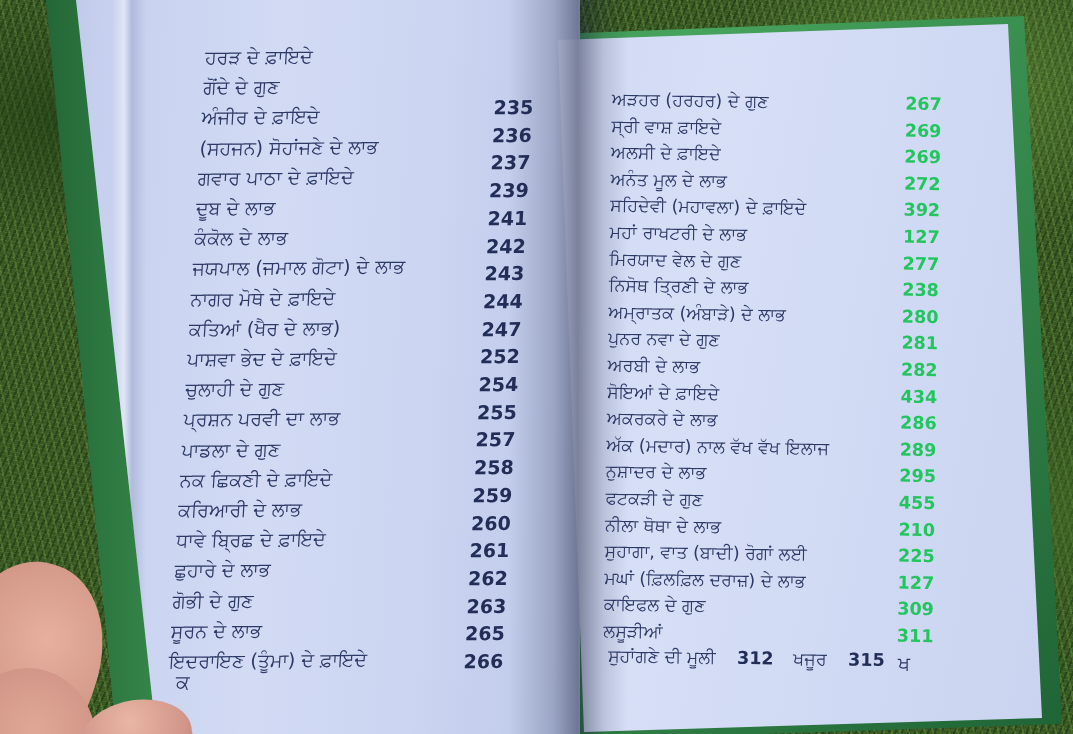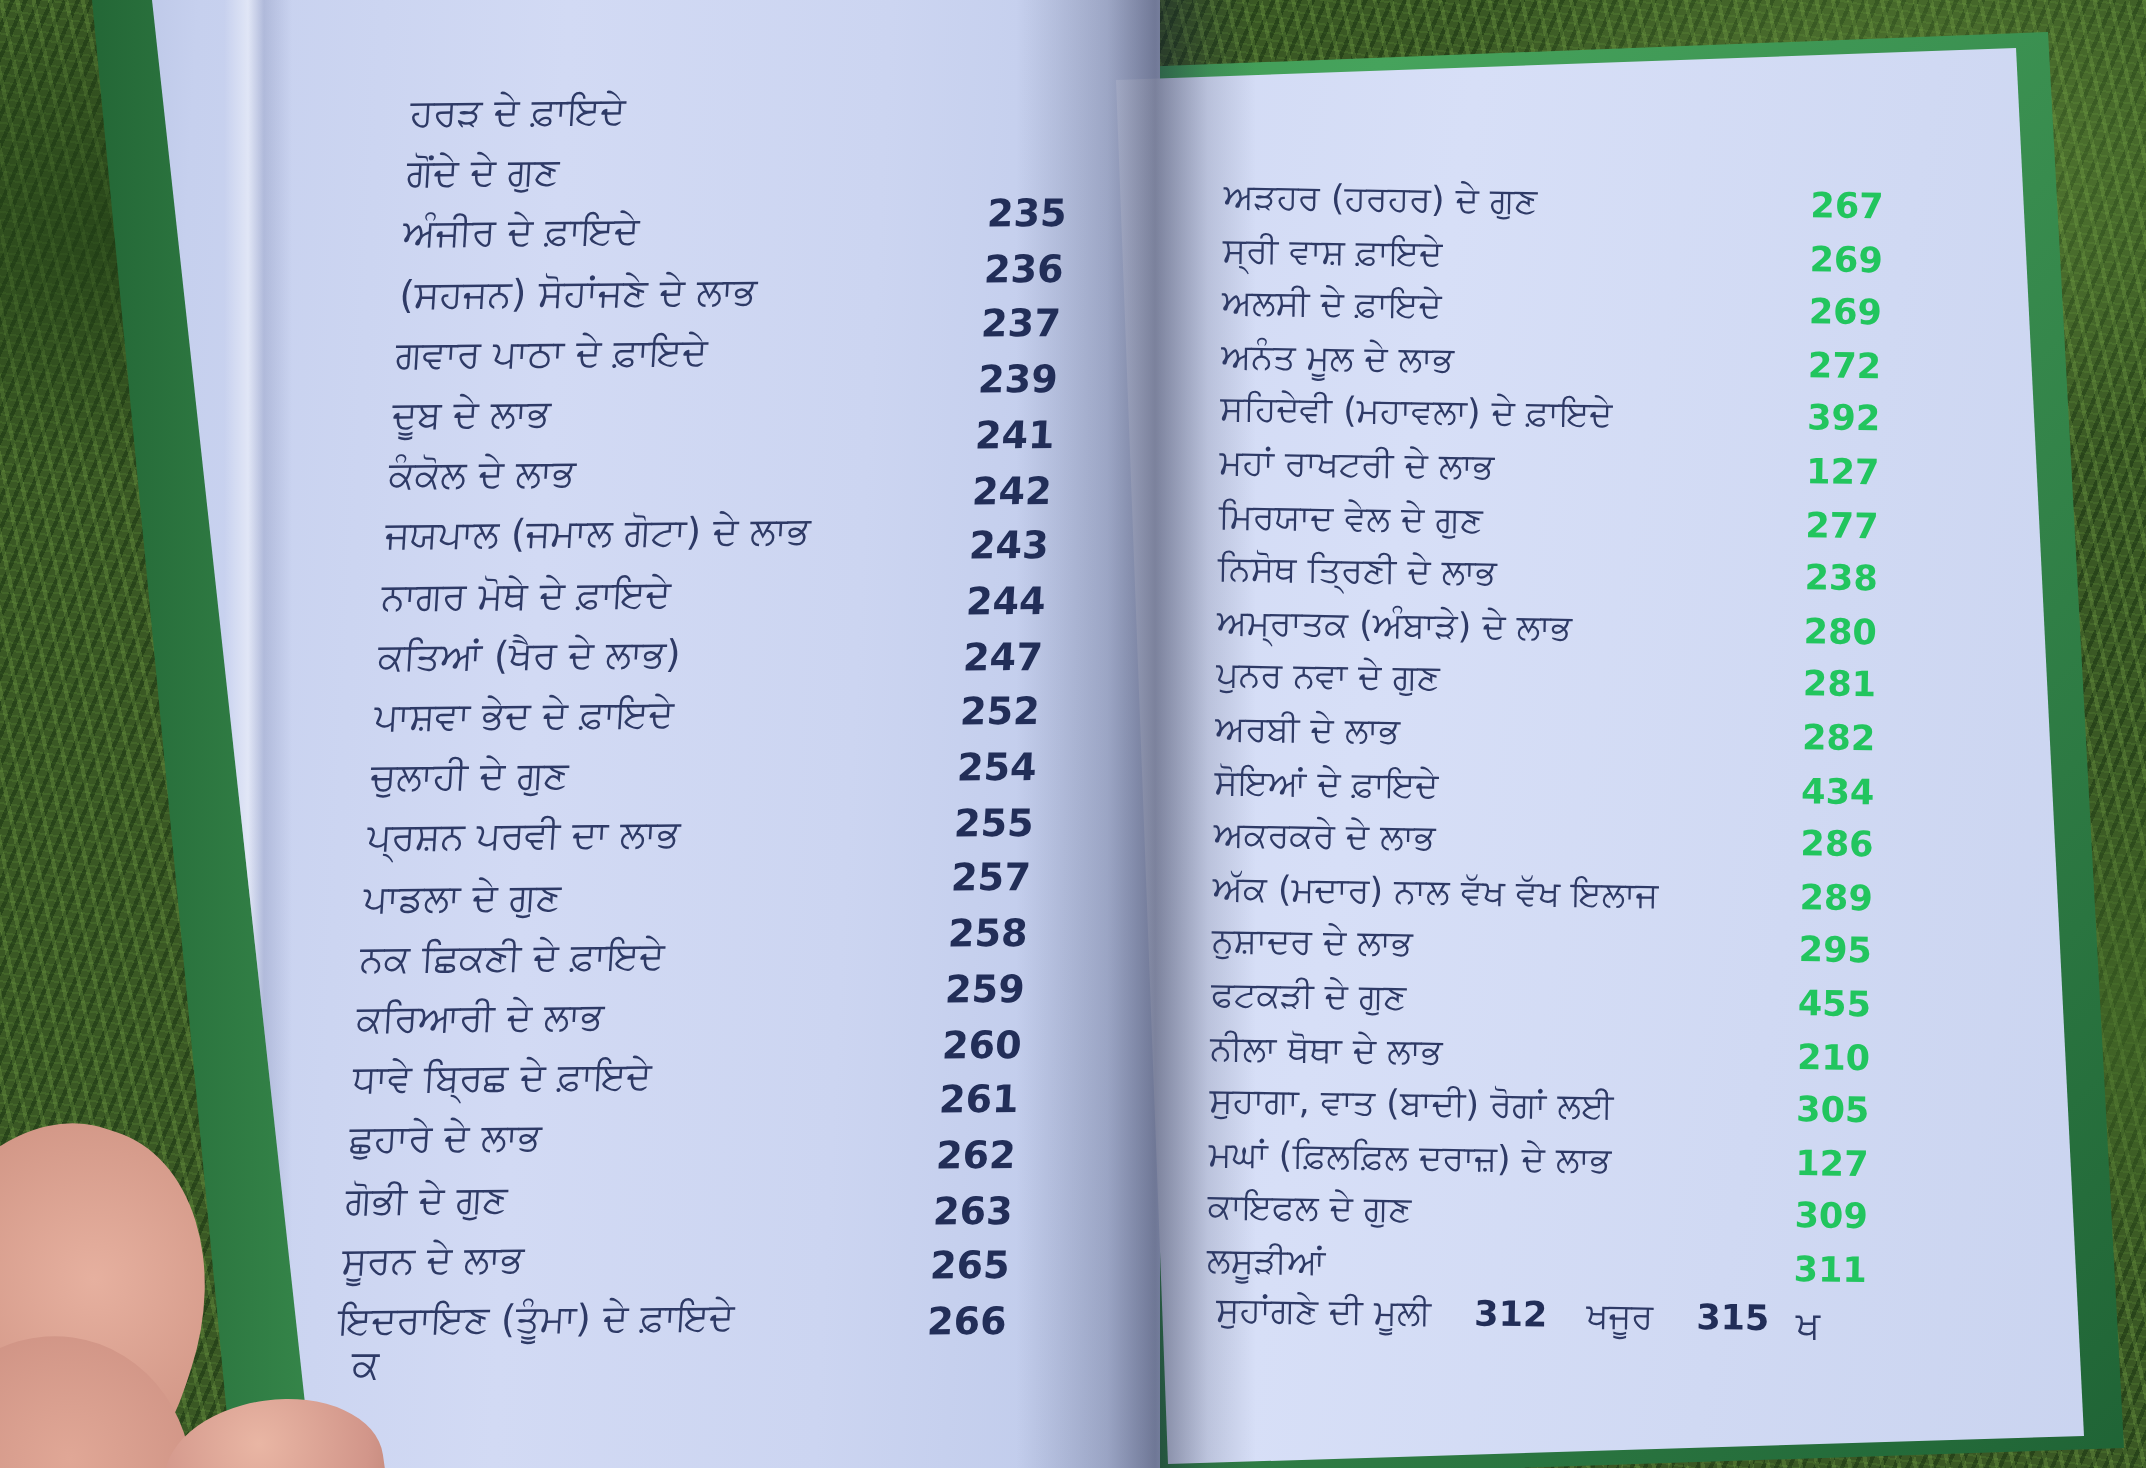--- a/index.html
+++ b/index.html
@@ -259,21 +259,21 @@
         <span class="pg">455</span>
       </div>
 
       <div class="row">
         <span>ਨੀਲਾ ਥੋਥਾ ਦੇ ਲਾਭ</span>
         <span class="pg">210</span>
       </div>
 
       <div class="row">
         <span>ਸੁਹਾਗਾ, ਵਾਤ (ਬਾਦੀ) ਰੋਗਾਂ ਲਈ</span>
-        <span class="pg">305</span>
+        <span class="pg">225</span>
       </div>
 
       <div class="row">
         <span>ਮਘਾਂ (ਫ਼ਿਲਫ਼ਿਲ ਦਰਾਜ਼) ਦੇ ਲਾਭ</span>
         <span class="pg">127</span>
       </div>
 
       <div class="row">
         <span>ਕਾਇਫਲ ਦੇ ਗੁਣ</span>
         <span class="pg">309</span>

